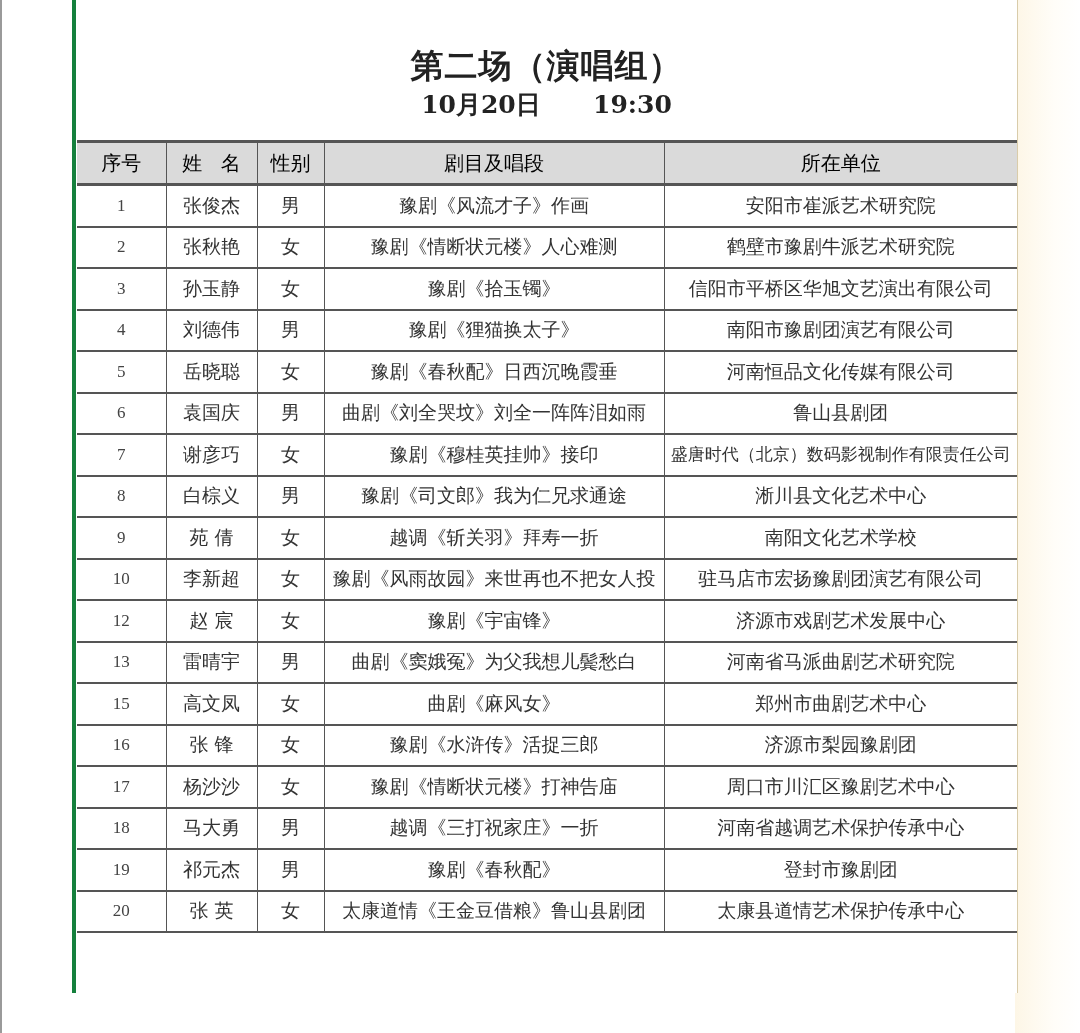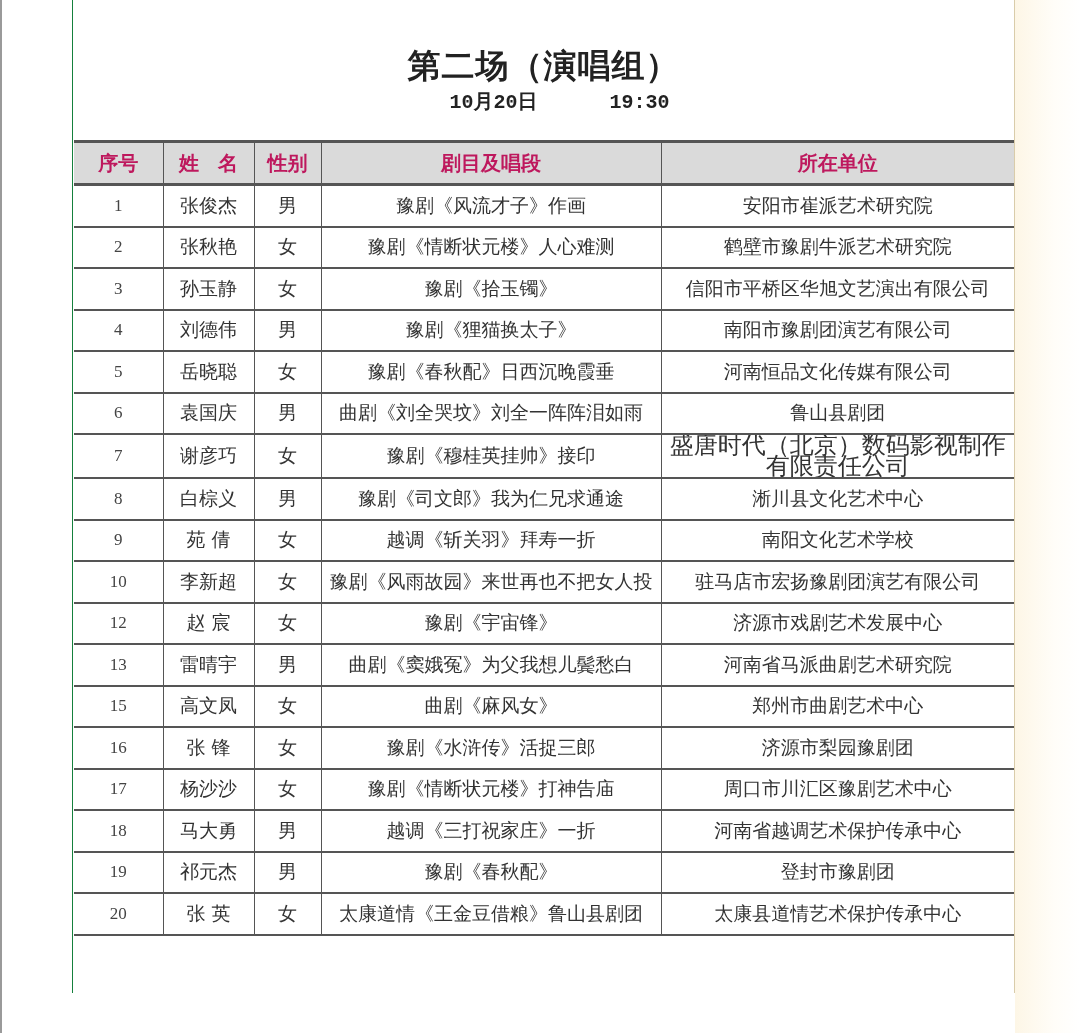--- a/index.html
+++ b/index.html
@@ -8,62 +8,61 @@
     background:#ffffff;
     font-family:"DejaVu Serif", "Liberation Serif", serif;
     position:relative;
   }
   .left-edge {
     position:absolute; left:0; top:0; width:2px; height:1033px; background:#9a9a9a;
   }
   .page {
     position:absolute; left:72px; top:0; width:941px; height:993px;
     background:#ffffff;
-    border-left:1px solid #15803d;
+    border-left:4px solid #15803d;
     border-right:1px solid #d9ccaa;
   }
   .right-tint {
     position:absolute; left:1015px; top:0; width:65px; height:1033px;
     background:linear-gradient(to right, #fdf6e6, #fffdf8 60%, #ffffff);
   }
   .title {
     position:absolute; left:0; width:100%; top:44px;
     text-align:center; font-size:33px; font-weight:bold; color:#222;
     letter-spacing:1px;
   }
   .subtitle {
-    position:absolute; left:16px; width:100%; top:88px;
-    text-align:center; font-size:20px; font-weight:bold; color:#222;
+    position:absolute; left:0; width:100%; top:88px;
+    text-align:center; font-size:25px; font-weight:bold; color:#222;
     white-space:pre;
-    font-family:Liberation Mono, monospace;
   }
   table {
     position:absolute; left:1px; top:140px;
     width:940px; border-collapse:collapse; table-layout:fixed;
   }
   th, td {
     border:1px solid #555;
     text-align:center; vertical-align:middle;
     padding:0; overflow:hidden; white-space:nowrap;
   }
   table tr { border-left:none; }
   th:first-child, td:first-child { border-left:none; }
   th:last-child, td:last-child { border-right:none; }
   th {
     background:#dadada; height:40px;
-    font-size:20px; font-weight:bold; color:#be185d;
+    font-size:20px; font-weight:normal; color:#000000;
     border-top:3px solid #555; border-bottom:3px solid #555;
   }
   td {
     height:39.5px; font-size:19px; color:#333;
     font-family:"DejaVu Sans", "Liberation Sans", sans-serif;
     border-bottom:2px solid #555;
   }
   td.num { font-size:17px; font-family:"Liberation Serif", serif; color:#444; }
-  td.wrap { white-space:normal; line-height:21px; font-size:24px; }
+  td.wrap { white-space:normal; line-height:21px; font-size:17px; }
 </style>
 </head>
 <body>
 
 <div class="left-edge"></div>
 <div class="right-tint"></div>
 
 <div class="page">
   <div class="title">第二场（演唱组）</div>
   <div class="subtitle">10月20日      19:30</div>

